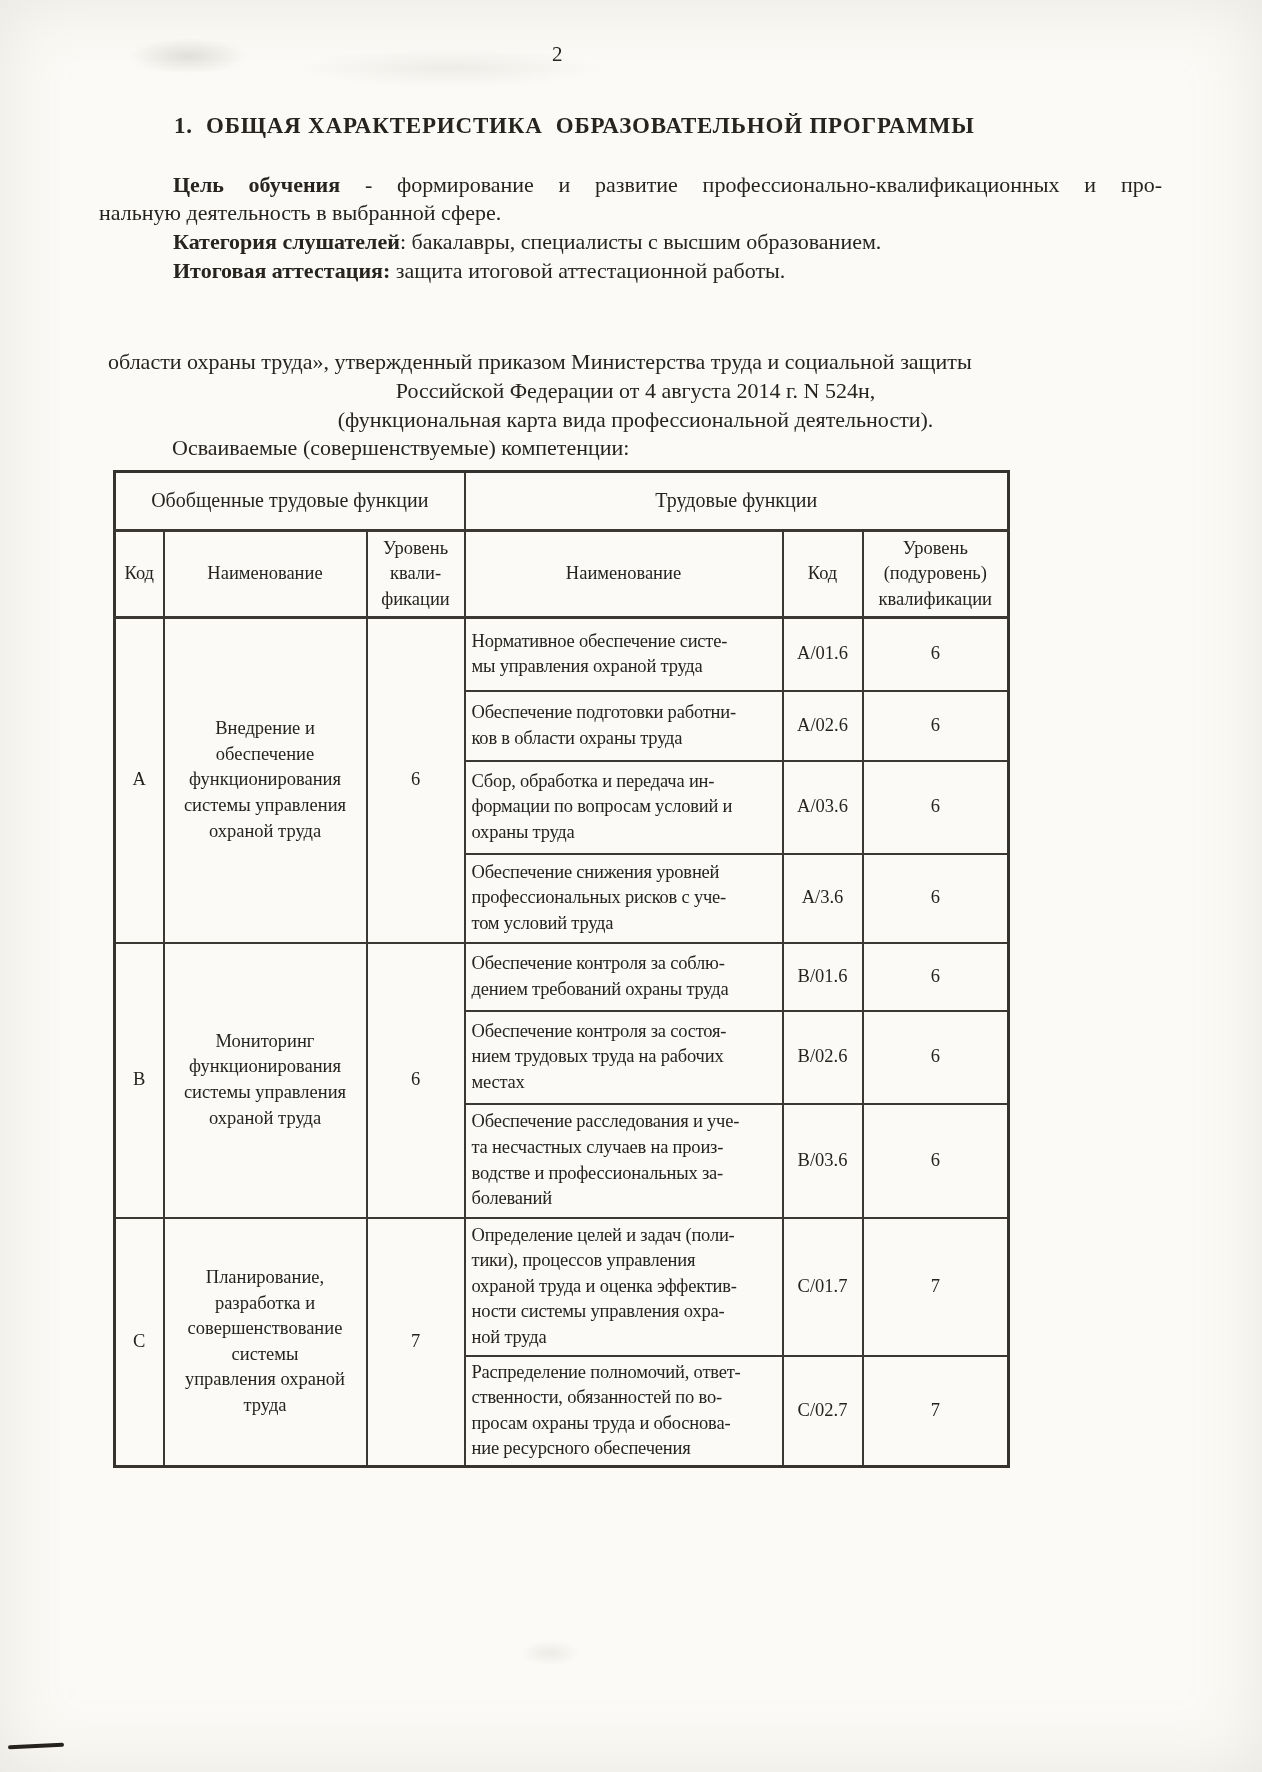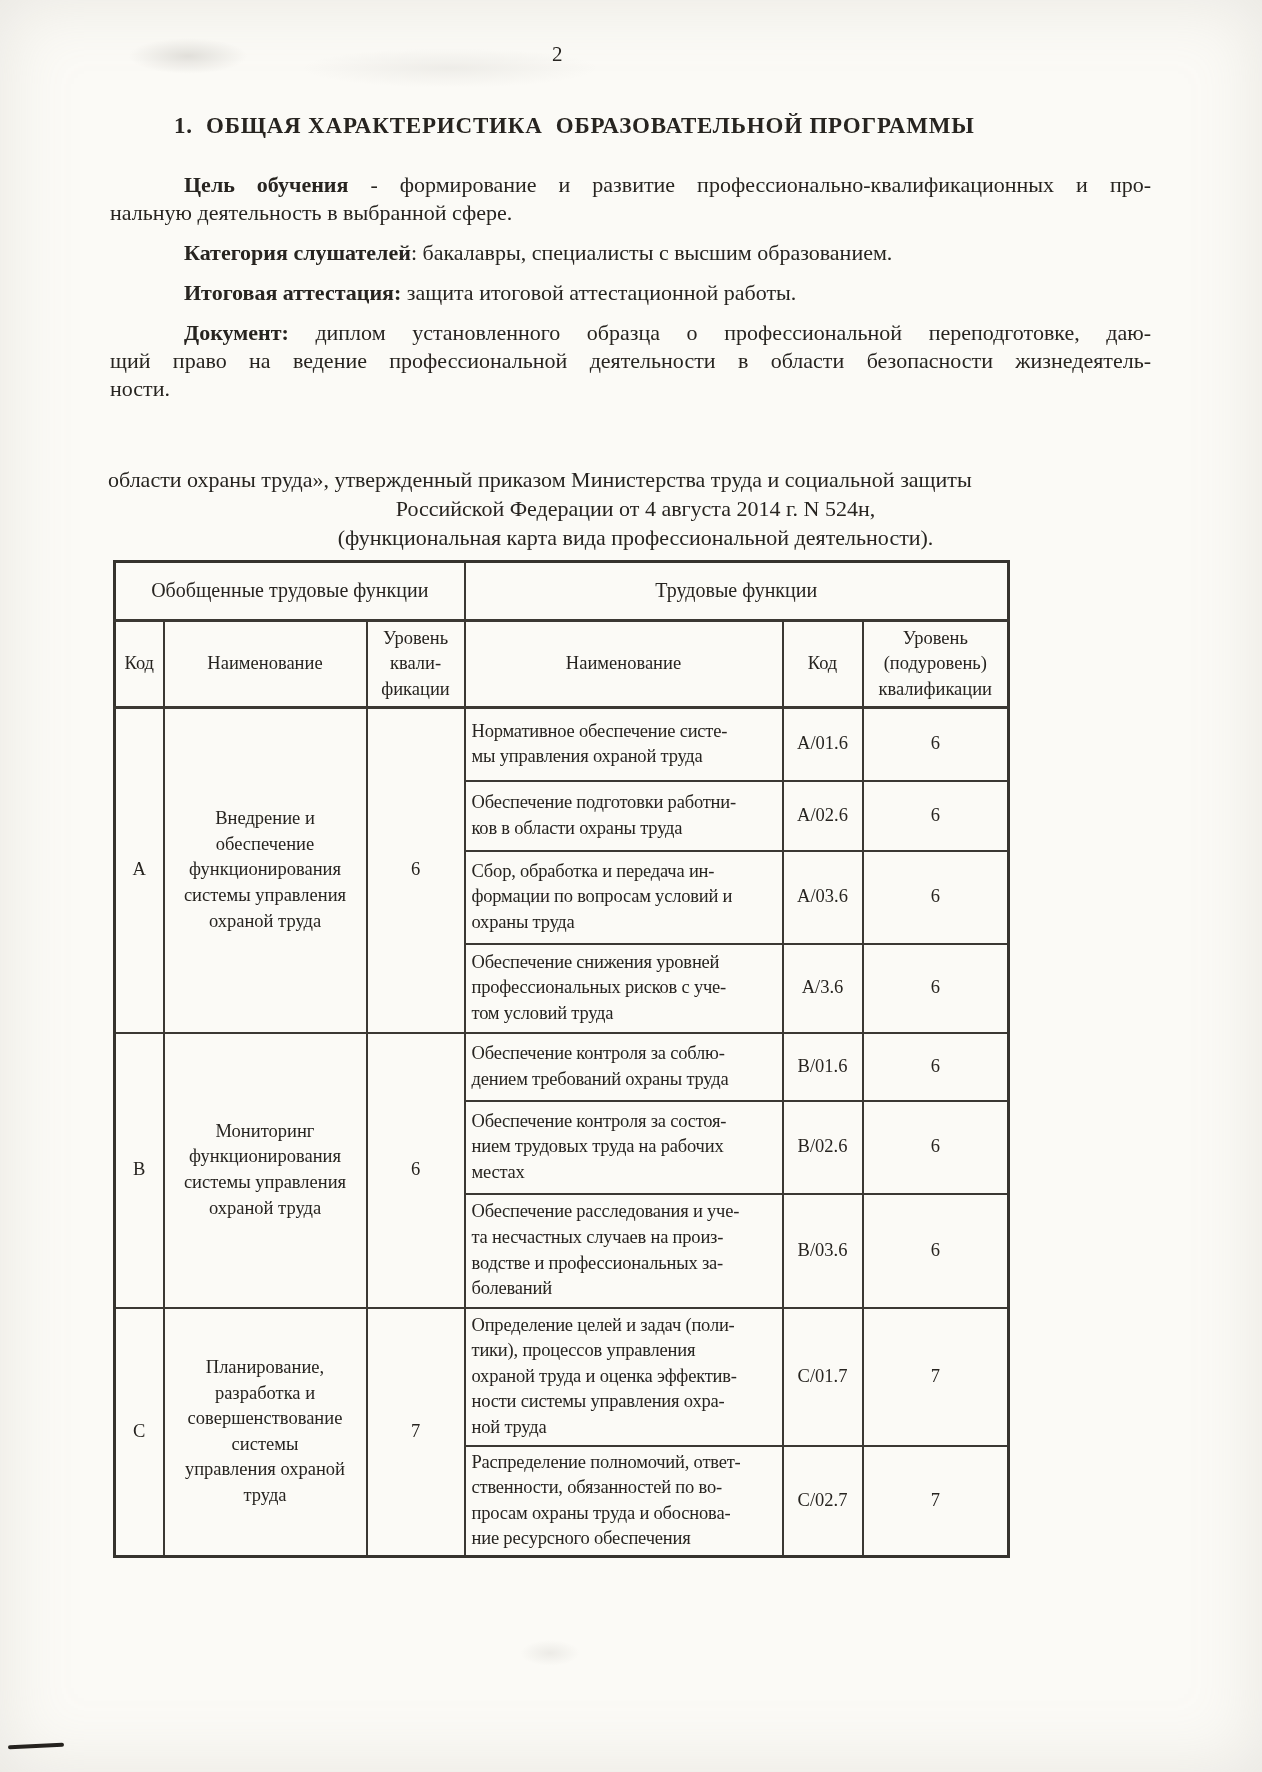--- a/index.html
+++ b/index.html
@@ -10,21 +10,21 @@
     font-family:"Liberation Serif","DejaVu Serif",serif;
     box-shadow:inset 0 0 70px rgba(168,162,150,0.22);
   }
   .content{position:absolute;left:98px;top:0;width:1065px;}
   .pagenum{position:absolute;top:42px;left:552px;font-size:21px;}
   .heading{
     margin:0;padding:113px 0 0 76px;
     font-size:23px;font-weight:700;letter-spacing:0.8px;white-space:pre;
   }
   .body-text{margin-top:32px;font-size:22px;line-height:28px;}
-  p.para{margin:12px;font-family:Liberation Serif, serif;}
+  p.para{margin:1px;font-family:Liberation Serif, serif;}
   .pl{display:block;}
   .jl{text-align:justify;text-align-last:justify;}
   .ind{text-indent:74px;}
   .ctr{text-align:center;text-align-last:center;}
   b{font-weight:700;}
   .note{margin-top:62px;padding-left:10px;font-size:22px;line-height:29px;}
   .competencies{margin:0;font-size:22px;line-height:28px;}
   
   table.ft{
     border-collapse:collapse;table-layout:fixed;
@@ -85,32 +85,30 @@
       </p>
 
       <p class="para">
         <span class="pl ind"><b>Категория слушателей</b><span>: бакалавры, специалисты с высшим образованием.</span></span>
       </p>
 
       <p class="para">
         <span class="pl ind"><b>Итоговая аттестация:</b><span> защита итоговой аттестационной работы.</span></span>
       </p>
 
-      <p class="para">
-        <span class="pl jl ind"><b>Документ:</b><span> диплом установленного образца о профессиональной переподготовке, даю-</span></span>
-        <span class="pl jl">щий право на ведение профессиональной деятельности в области безопасности жизнедеятель-</span>
-        <span class="pl">ности.</span>
-      </p>
 
       <div class="note">
         <span class="pl">области охраны труда», утвержденный приказом Министерства труда и социальной защиты</span>
         <span class="pl ctr">Российской Федерации от 4 августа 2014 г. N 524н,</span>
         <span class="pl ctr">(функциональная карта вида профессиональной деятельности).</span>
       </div>
 
+      <p class="competencies">
+        <span class="pl ind">Осваиваемые (совершенствуемые) компетенции:</span>
+      </p>
 
     </div>
 
     <table class="ft">
       <colgroup>
         <col style="width:49px">
           <col style="width:203px">
           <col style="width:98px">
         <col style="width:318px">
           <col style="width:80px">

